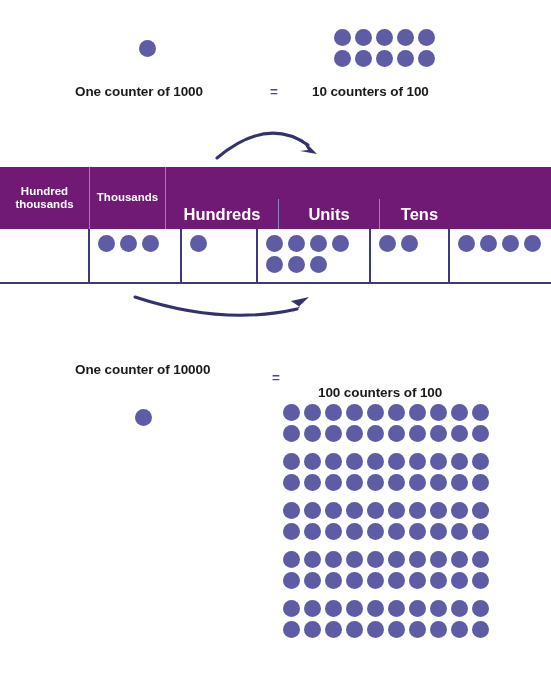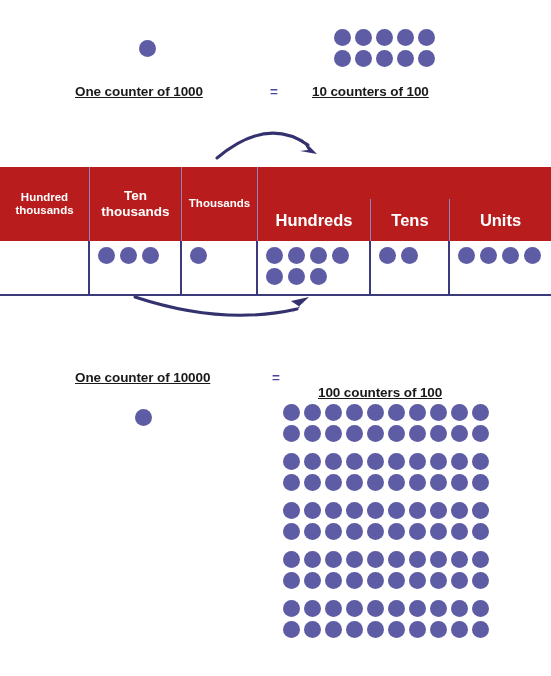--- a/index.html
+++ b/index.html
@@ -26,21 +26,20 @@
   }
 
   
   .eq-label {
     position: absolute;
     font-size: 13.5px;
     font-weight: bold;
     color: #1a1a1a;
     white-space: nowrap;
     letter-spacing: -0.1px;
-    text-decoration: underline;
   }
   .eq-sign {
     position: absolute;
     font-size: 13.5px;
     font-weight: bold;
     color: #4a4797;
   }
 
   
   #top-single-counter {
@@ -72,22 +71,22 @@
 
   
   #pv-table {
     position: absolute;
     left: 0;
     top: 167px;
     width: 551px;
   }
   #pv-header {
     display: flex;
-    background: #b91c1c;
-    height: 74px;
+    background: #701a75;
+    height: 62px;
   }
   #pv-body {
     display: flex;
     min-height: 53px;
     border-bottom: 2px solid #3b3a7d;
     background: #ffffff;
   }
   .pv-head-cell {
     display: flex;
     align-items: center;
@@ -118,21 +117,21 @@
   .col-h   { width: 113px; }
   .col-t   { width: 79px; }
   .col-u   { width: 101px; }
 
   
   .fs-sm   { font-size: 11.5px; }
   .fs-md   { font-size: 13.5px; }
   .fs-lg   { font-size: 16.5px; margin-top: 32px; }
 
   
-  #bot-label-left  { left: 75px;  top: 370px; }
+  #bot-label-left  { left: 75px;  top: 362px; }
   #bot-eq-sign     { left: 272px; top: 370px; }
   #bot-label-right { left: 318px; top: 385px; }
 
   #bot-single-counter {
     position: absolute;
     left: 135px;
     top: 409px;
   }
   #bot-hundred-grid {
     position: absolute;
@@ -180,25 +179,24 @@
 
 <svg class="arrow-svg" id="arrow-top-svg" width="125" height="50" viewBox="0 0 125 50">
   <path d="M 12 40 Q 62 -2 103 27" fill="none" stroke="#33316e" stroke-width="3" stroke-linecap="round"></path>
   <path d="M 112 36 L 96 20 L 103 32 L 95 33 Z" fill="#33316e"></path>
 </svg>
 
 <div id="pv-table">
 
   <div id="pv-header">
     <div class="pv-head-cell col-hk fs-sm">Hundred thousands</div>
-    <div class="pv-head-cell col-tk fs-md">Ten thousands</div>
     <div class="pv-head-cell col-th fs-sm">Thousands</div>
     <div class="pv-head-cell col-h fs-lg">Hundreds</div>
+    <div class="pv-head-cell col-u fs-lg">Units</div>
     <div class="pv-head-cell col-t fs-lg">Tens</div>
-    <div class="pv-head-cell col-u fs-lg">Units</div>
   </div>
 
   <div id="pv-body">
     <div class="pv-body-cell col-hk"></div>
     <div class="pv-body-cell col-tk">
         <div class="counter"></div>
         <div class="counter"></div>
         <div class="counter"></div>
       </div>
     <div class="pv-body-cell col-th">

